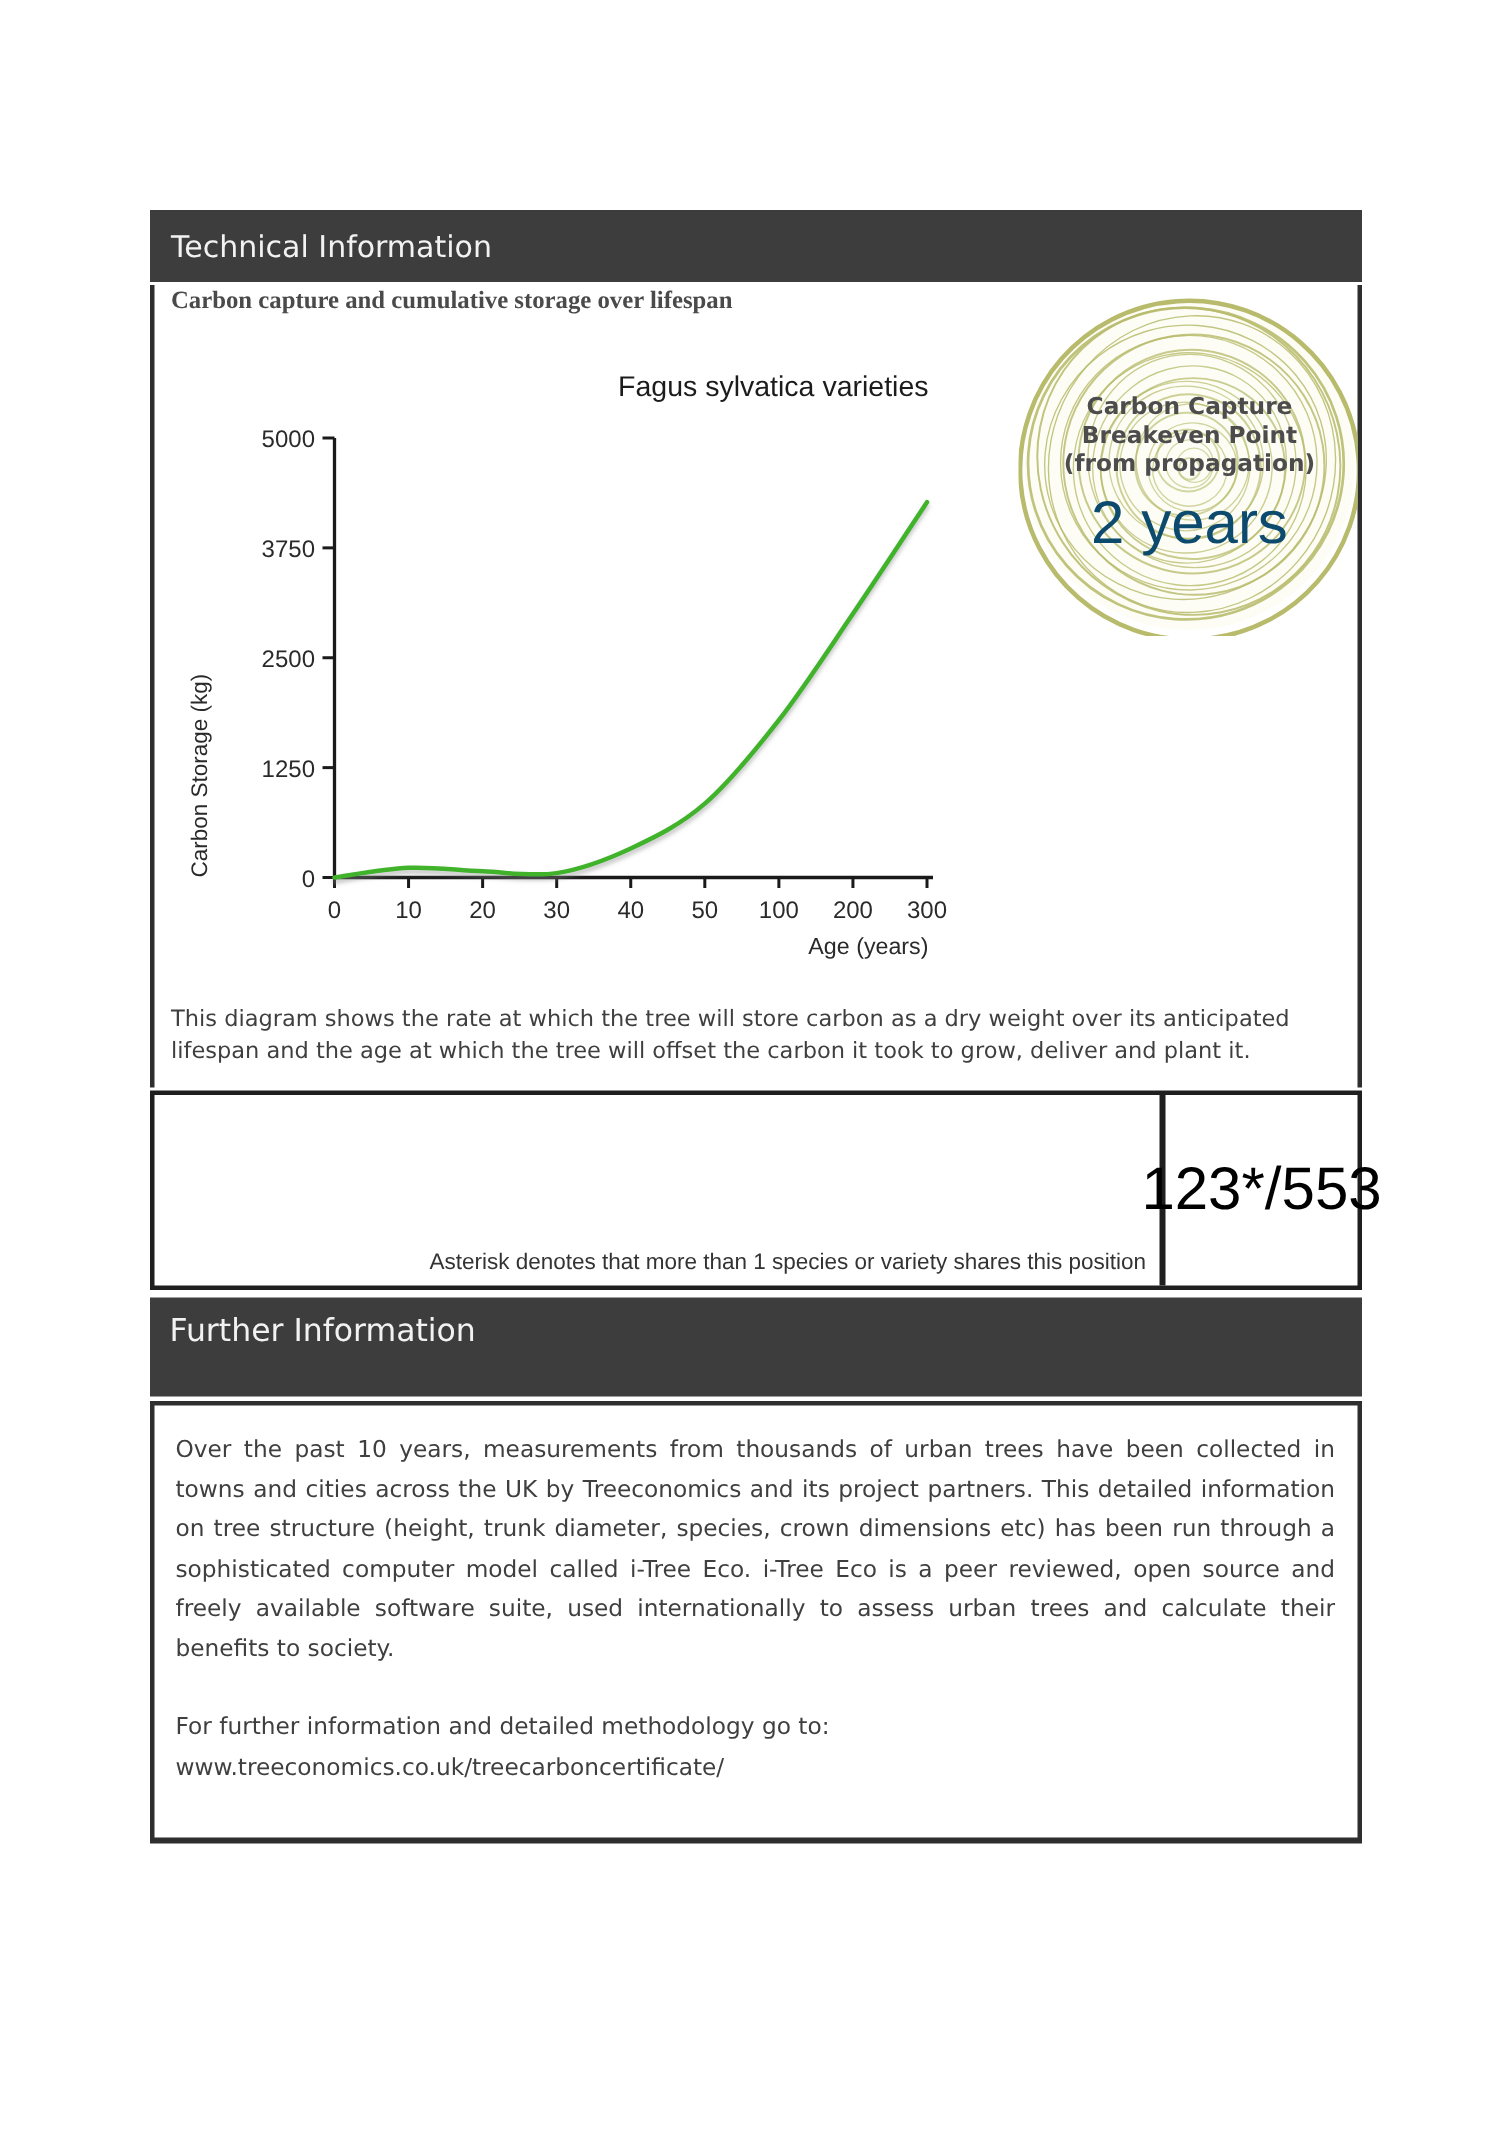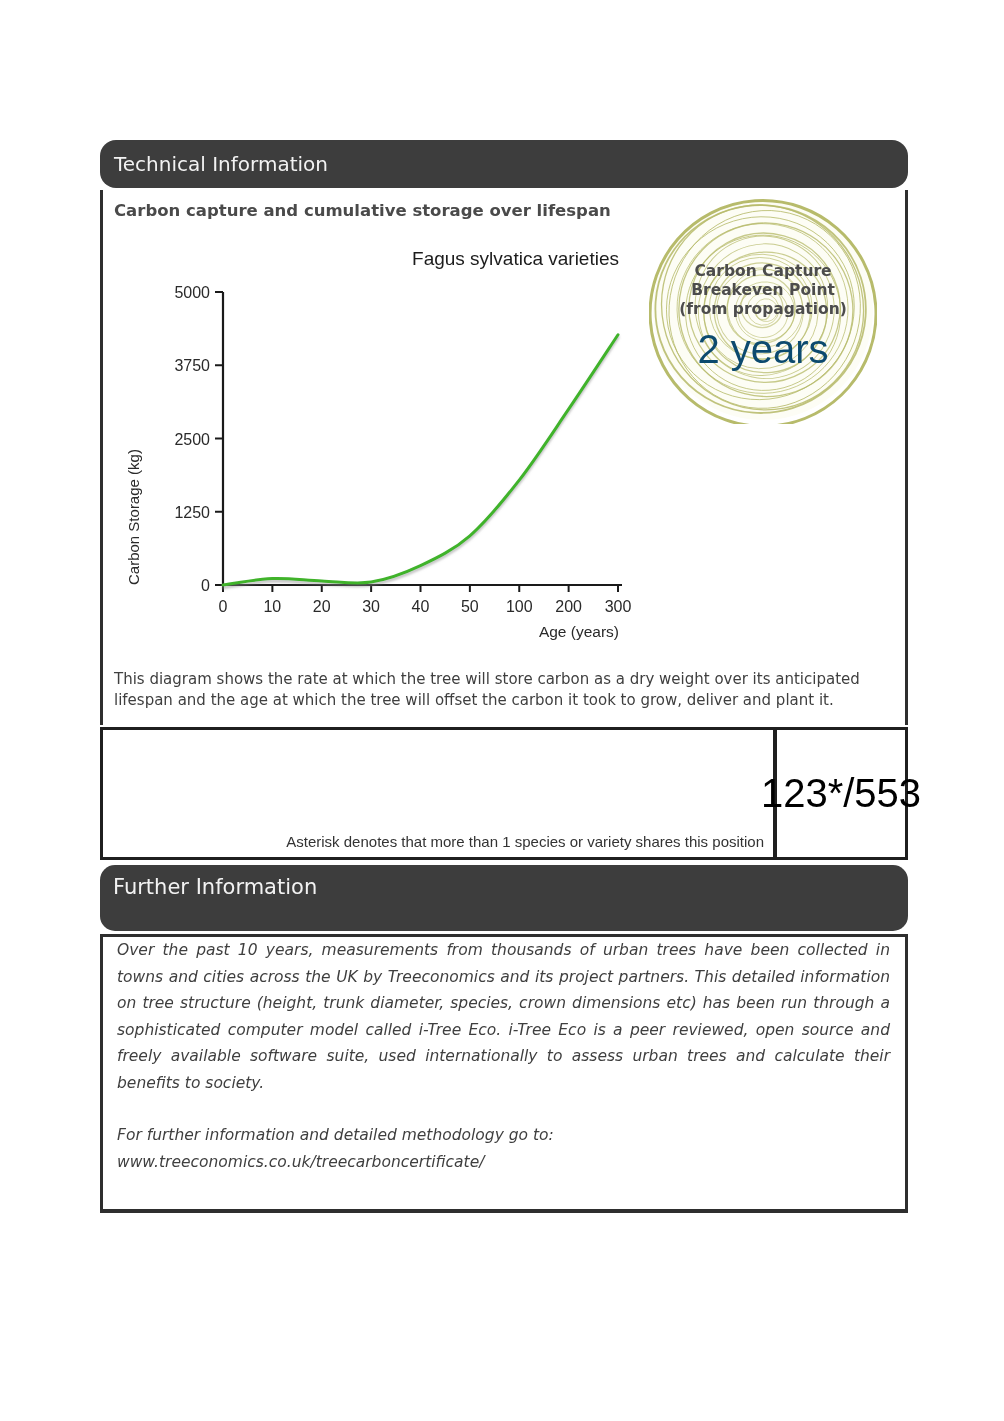--- a/index.html
+++ b/index.html
@@ -1,56 +1,56 @@
 <!DOCTYPE html>
 <html><head>
 <meta charset="utf-8">
 <style>
   html,body{margin:0;padding:0;background:#ffffff;}
   .page{position:relative;width:1004px;height:1421px;background:#ffffff;overflow:hidden;
         font-family:"DejaVu Sans",sans-serif;}
   .doc{position:absolute;left:100px;top:140px;width:808px;}
 
   .section-bar{background:#3d3d3d;color:#f2f2f2;}
-  .tech-bar{height:48px;line-height:48px;font-size:20px;padding-left:14px;box-sizing:border-box;margin-bottom:2px;border-radius:16px;}
+  .tech-bar{height:48px;line-height:48px;font-size:20px;padding-left:14px;box-sizing:border-box;margin-bottom:2px;}
   .tech-body{position:relative;height:535px;background:#ffffff;border-left:3px solid #2e2e2e;
              border-right:3px solid #2e2e2e;box-sizing:border-box;overflow:hidden;}
-  .subtitle{position:absolute;left:11px;top:11px;font-size:16.5px;font-weight:bold;color:#4a4a4a;}
+  .subtitle{position:absolute;left:11px;top:0;font-size:16.5px;font-weight:bold;color:#4a4a4a;font-family:Liberation Serif, serif;}
 
   .chart-title{position:absolute;left:120px;width:396px;top:58px;text-align:right;
                font-family:"Liberation Sans",sans-serif;font-size:19px;color:#1c1c1c;}
   .y-axis-label{position:absolute;left:22px;top:102px;height:293px;display:flex;align-items:center;
                 writing-mode:vertical-rl;transform:rotate(180deg);
                 font-family:"Liberation Sans",sans-serif;font-size:15px;color:#2a2a2a;}
   .x-axis-label{position:absolute;left:120px;width:396px;top:433px;text-align:right;
                 font-family:"Liberation Sans",sans-serif;font-size:15.5px;color:#2a2a2a;}
   #chart-svg{position:absolute;left:0;top:0;}
 
-  .badge{position:absolute;left:546px;top:6px;width:228px;height:228px;}
+  .badge{position:absolute;left:576px;top:6px;width:228px;height:228px;}
   #rings-svg{position:absolute;left:0;top:0;}
   .badge-text{position:absolute;left:0;top:66px;width:100%;text-align:center;color:#4c4c4c;}
   .badge-line{font-size:15.5px;font-weight:bold;line-height:19px;}
   .badge-value{font-size:40px;font-weight:400;margin-top:8px;color:#0c4a6e;
                font-family:"Liberation Sans",sans-serif;text-align:center;}
 
   .caption{position:absolute;left:11px;right:12px;top:479px;font-size:15px;line-height:21px;color:#3f3f3f;}
 
   .ranking-box{margin-top:2px;height:133px;border:3px solid #1f1f1f;box-sizing:border-box;
                display:flex;background:#ffffff;}
   .ranking-left{flex:1;position:relative;}
   .ranking-name{position:absolute;left:458px;top:17px;font-family:"Liberation Sans",sans-serif;
                 font-size:19px;line-height:28px;color:#111111;white-space:pre-line;}
   .ranking-footnote{position:absolute;right:9px;bottom:7px;font-family:"Liberation Sans",sans-serif;
                     font-size:15px;color:#333333;}
   .ranking-right{width:128px;border-left:4px solid #1f1f1f;display:flex;align-items:center;
                  justify-content:center;font-family:"Liberation Sans",sans-serif;font-size:40px;color:#000000;}
 
-  .further-bar{margin-top:5px;height:66px;font-size:21px;padding:10px 0 0 13px;box-sizing:border-box;border-radius:15px;}
+  .further-bar{margin-top:5px;height:66px;font-size:21px;padding:10px 0 0 13px;box-sizing:border-box;}
   .further-body{margin-top:3px;border:3px solid #2e2e2e;border-bottom-width:4px;box-sizing:border-box;
-                background:#ffffff;padding:0 15px 34px 14px;font-style:italic;}
+                background:#ffffff;padding:16px 15px 34px 14px;}
   .further-paragraph{font-size:15.5px;line-height:26.5px;color:#3f3f3f;text-align:justify;margin:0;}
   .further-link{font-size:15.5px;line-height:26.5px;color:#3f3f3f;margin:26px 0 0 0;}
 </style>
 </head>
 <body>
 
 <div class="page">
   <div class="doc">
 
     <div class="section-bar tech-bar">Technical Information</div>

